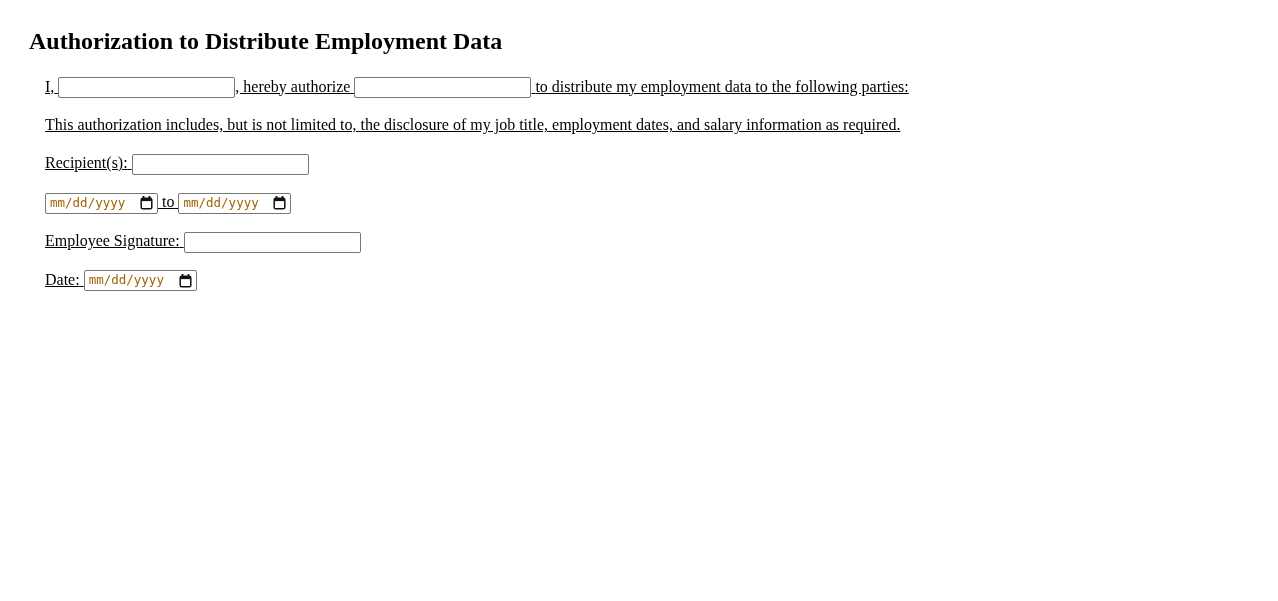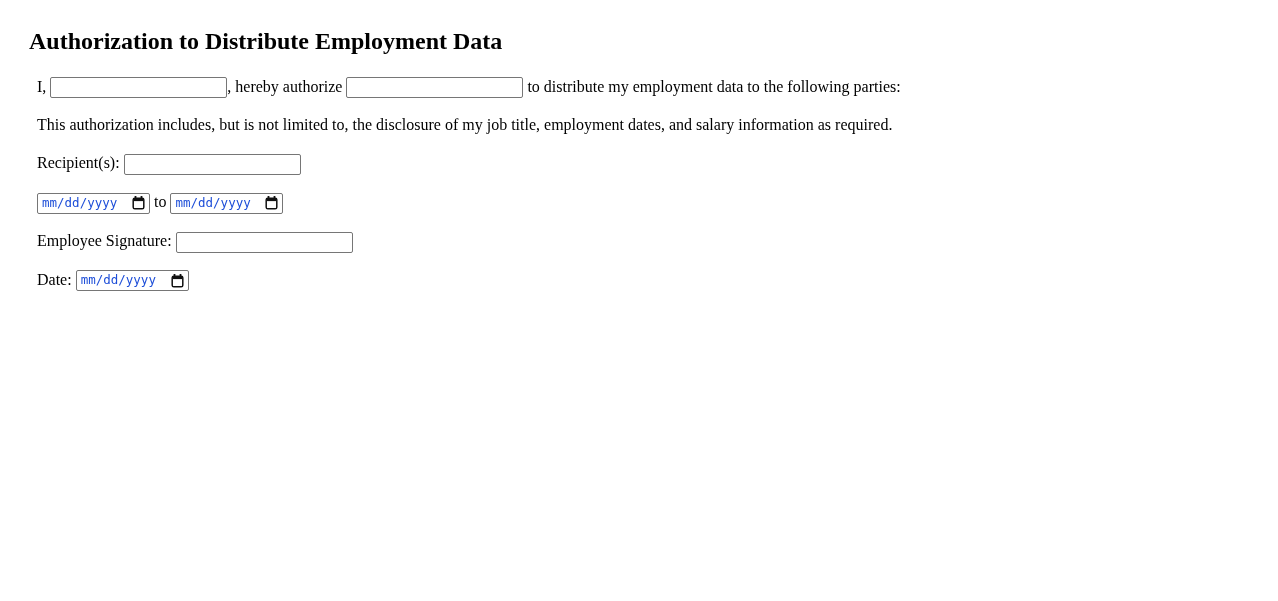--- a/index.html
+++ b/index.html
@@ -19,22 +19,23 @@
     overflow: hidden;
   }
   h1.title {
     font-size: 24px;
     font-weight: bold;
     margin: 0 0 20px 0;
     line-height: 1.15;
     font-family: "Liberation Serif", "DejaVu Serif", serif;
   }
   p.form-line {
-    margin: 16px 8px;
+    margin: 16px 16px;
     line-height: 1.35;
+    text-decoration: underline;
   }
   input.text-input {
     width: 177px;
     height: 21px;
     box-sizing: border-box;
     border: 1px solid #767676;
     border-radius: 2px;
     background: #ffffff;
     margin: 0;
     padding: 1px 2px;
@@ -52,21 +53,21 @@
     border: 1px solid #767676;
     border-radius: 2px;
     background: #ffffff;
     padding: 0 4px;
     vertical-align: middle;
     cursor: default;
   }
   .date-text {
     font-family: "DejaVu Sans Mono", "Liberation Mono", monospace;
     font-size: 12.5px;
-    color: #1d4ed8;
+    color: #a16207;
     white-space: nowrap;
   }
   .cal-icon {
     flex: 0 0 auto;
     display: block;
   }
 </style>
 </head>
 <body>
 

